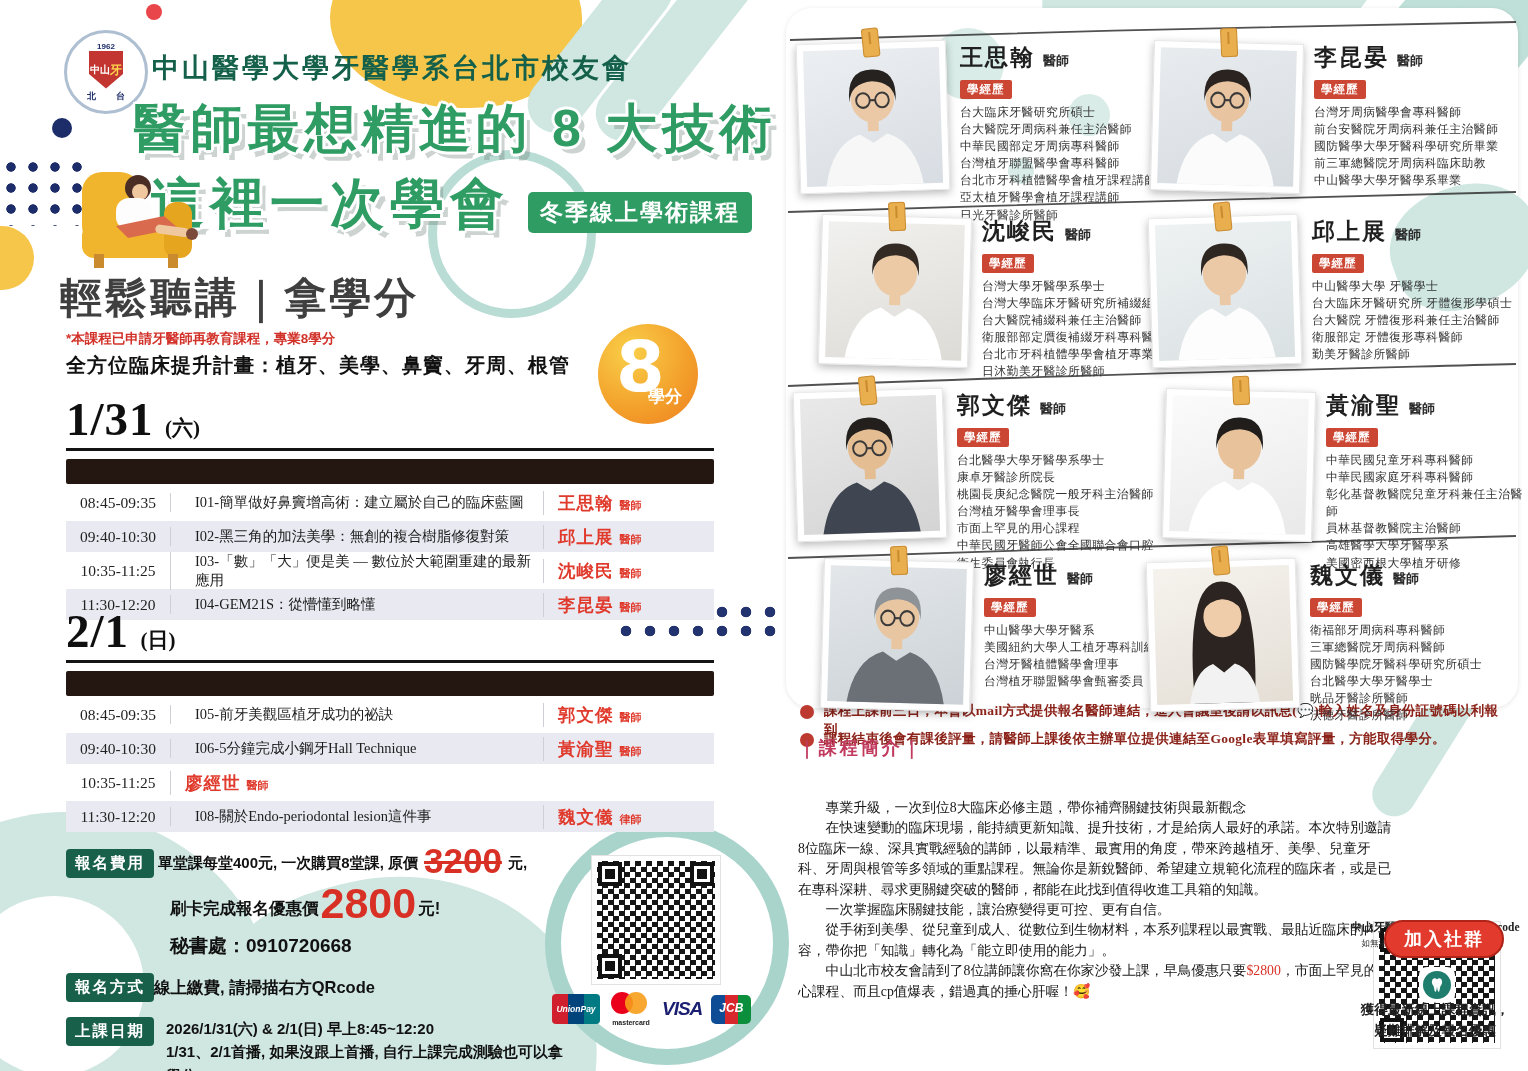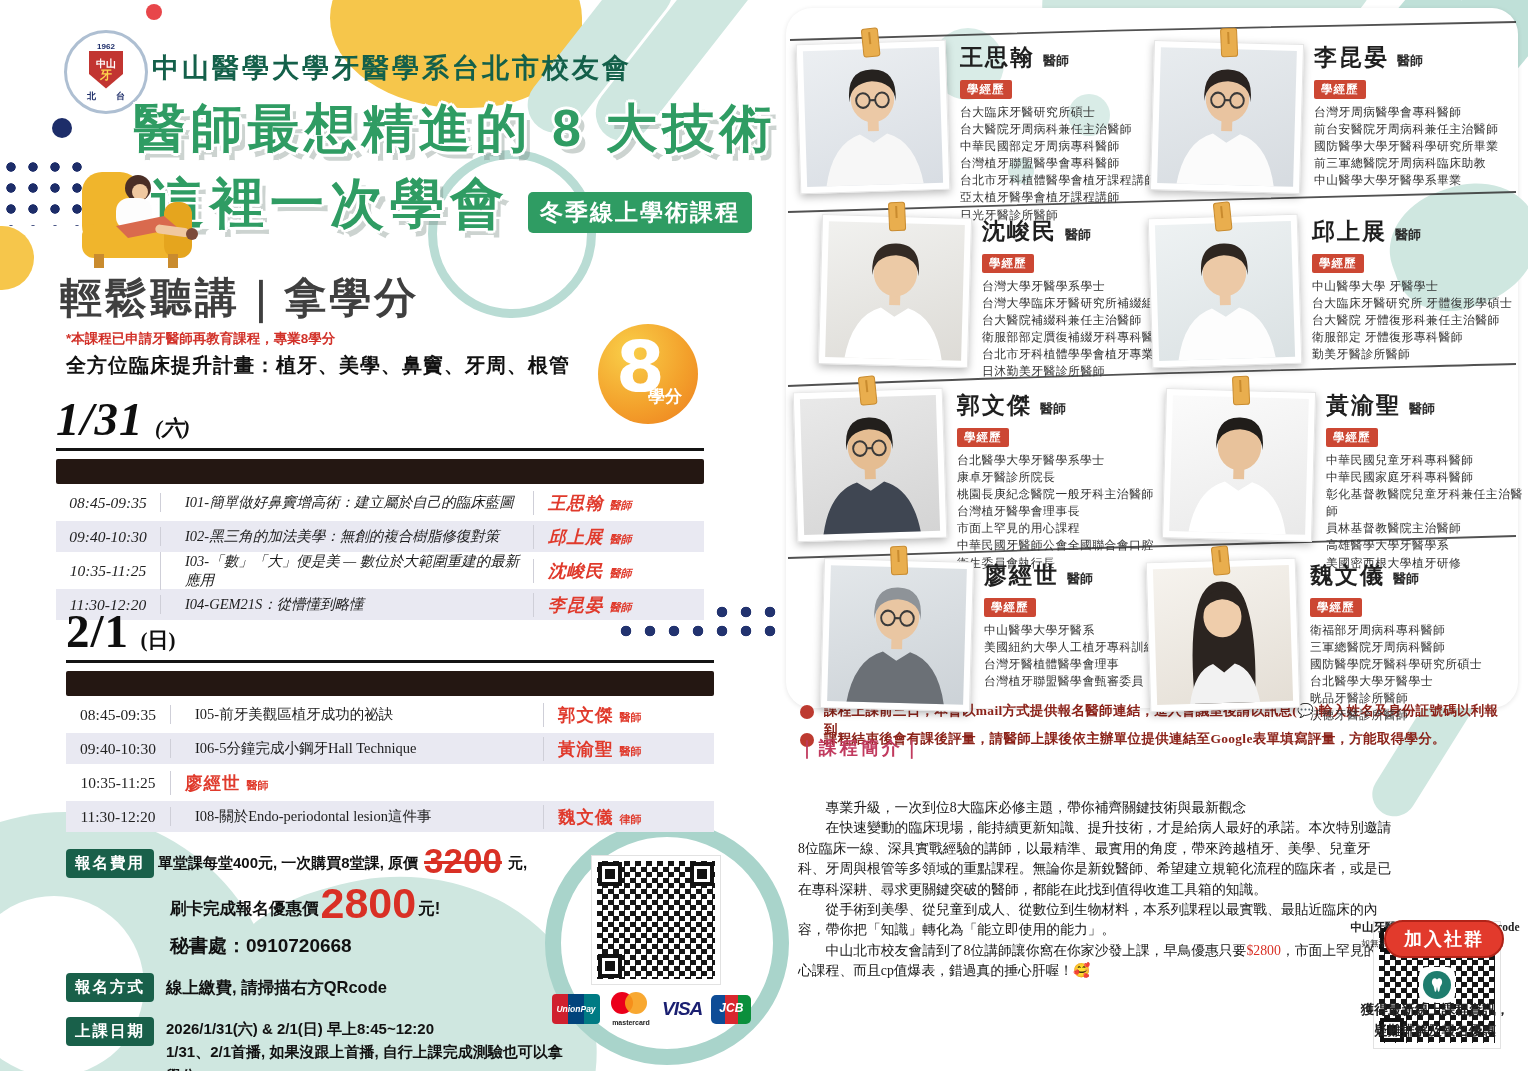--- a/index.html
+++ b/index.html
@@ -34,21 +34,21 @@
   .bubble{background:#d9ece7;border-radius:50%;z-index:2;}
   
   .card{position:absolute;left:786px;top:8px;width:732px;height:700px;background:#fff;border-radius:26px;
         box-shadow:0 1px 5px rgba(0,0,0,.10);z-index:2;}
   .wires{position:absolute;left:0;top:0;z-index:3;}
   
   .logo{left:64px;top:30px;width:78px;height:78px;border-radius:50%;background:#fff;border:3px solid #aebfd2;
         display:flex;flex-direction:column;align-items:center;justify-content:center;z-index:3;}
   .logo-year{font-size:8px;color:#1d2d69;font-weight:700;}
   .logo-shield{width:34px;height:38px;background:#c23531;clip-path:polygon(0 0,100% 0,100% 62%,50% 100%,0 62%);
-        color:#fff;display:flex;flex-direction:column;align-items:center;justify-content:center;font-weight:700;}
+        color:#fff;display:flex;align-items:center;justify-content:center;font-weight:700;}
   .logo-shield .l1{font-size:10px;line-height:1;}
   .logo-shield .l2{font-size:12px;line-height:1;color:#ffd54d;}
   .logo-sides{display:flex;gap:20px;font-size:9px;color:#1d2d69;font-weight:700;margin-top:1px;}
   .org-title{left:152px;top:50px;font-size:27px;font-weight:800;color:#14604a;letter-spacing:3px;}
   .big-title{left:115px;top:96px;width:680px;text-align:center;font-weight:900;color:#2f9c63;
       font-size:52px;letter-spacing:5px;line-height:1.26;
       text-shadow:3px 0 #fff,-3px 0 #fff,0 3px #fff,0 -3px #fff,2px 2px #fff,-2px 2px #fff,2px -2px #fff,-2px -2px #fff,
                   6px 7px 0 rgba(110,130,120,.35);}
   .title-row2{left:150px;top:168px;display:flex;align-items:flex-end;gap:18px;}
   .title-line2{font-weight:900;color:#2f9c63;font-size:54px;letter-spacing:6px;
@@ -81,21 +81,21 @@
   
   .reg{left:66px;top:843px;width:510px;z-index:3;}
   .gbadge{flex:0 0 auto;background:#19604a;color:#fff;font-size:15.5px;font-weight:800;padding:4px 9px;border-radius:4px;
       letter-spacing:2px;white-space:nowrap;}
   .reg-rowA{display:flex;align-items:flex-end;gap:4px;}
   .fee-t{font-size:15px;font-weight:800;color:#111;padding-bottom:5px;}
   .fee-old{font-size:35px;font-weight:800;color:#d93025;text-decoration:line-through;line-height:1;margin:0 2px;}
   .fee-new{font-size:43px;font-weight:800;color:#d93025;line-height:1;margin:0 2px;}
   .reg-rowB{display:flex;align-items:flex-end;margin:4px 0 0 104px;text-align:center;}
   .reg-rowC{margin:8px 0 0 104px;font-size:19px;font-weight:800;color:#111;}
-  .reg-rowD{display:flex;align-items:center;gap:12px;margin-top:14px;}
+  .reg-rowD{display:flex;align-items:center;margin-top:14px;}
   .method-t{font-size:16.5px;font-weight:800;color:#111;}
   .reg-rowE{display:flex;align-items:flex-start;gap:12px;margin-top:15px;}
   .date-t{font-size:15px;font-weight:800;color:#111;line-height:1.55;}
   
   .qr{position:relative;background:repeating-conic-gradient(#161616 0% 25%,#fff 0% 50%);background-size:11px 11px;
       border:5px solid #fff;box-shadow:0 0 0 1px #e2e2e2;}
   .qr-big{left:592px;top:856px;width:118px;height:118px;z-index:3;}
   .qr-small{left:1374px;top:794px;width:116px;height:116px;z-index:3;}
   .finder{position:absolute;width:24px;height:24px;background:#fff;border:4px solid #111;box-sizing:border-box;}
   .finder::after{content:"";position:absolute;inset:3px;background:#111;}
@@ -232,21 +232,21 @@
   </svg>
 
   <div class="ct headline">輕鬆聽講｜拿學分</div>
   <div class="ct note-red">*本課程已申請牙醫師再教育課程，專業8學分</div>
   <div class="ct plan-line">全方位臨床提升計畫：植牙、美學、鼻竇、牙周、根管</div>
   <div class="abs credit-badge">
     <span class="credit-num">8</span>
     <span class="credit-unit">學分</span>
   </div>
 
-  <div class="day" style="left:56px;top:392px;font-style:italic;">
+  <div class="day" style="left:66px;top:392px;">
     <div class="date-row">
       <span class="date-big">1/31</span>
       <span class="date-wd">(六)</span>
     </div>
     <div class="day-bar"></div>
     <div class="srow">
       <div class="c-time">08:45-09:35</div>
       <div class="c-title">I01-簡單做好鼻竇增高術：建立屬於自己的臨床藍圖</div>
       <div class="c-spk"><span class="spk-name">王思翰</span><span class="spk-role">醫師</span></div>
     </div>
@@ -576,20 +576,21 @@
   </div>
   <div class="notice" style="top:730px;">
     <span class="bullet"></span>
     <span class="notice-t">課程結束後會有課後評量，請醫師上課後依主辦單位提供連結至Google表單填寫評量，方能取得學分。</span>
   </div>
 
   <div class="ct intro-head">｜課程簡介｜</div>
   <div class="ct intro-body">
     <p>專業升級，一次到位8大臨床必修主題，帶你補齊關鍵技術與最新觀念</p>
     <p>在快速變動的臨床現場，能持續更新知識、提升技術，才是給病人最好的承諾。本次特別邀請8位臨床一線、深具實戰經驗的講師，以最精準、最實用的角度，帶來跨越植牙、美學、兒童牙科、牙周與根管等多領域的重點課程。無論你是新銳醫師、希望建立規範化流程的臨床者，或是已在專科深耕、尋求更關鍵突破的醫師，都能在此找到值得收進工具箱的知識。</p>
+    <p>一次掌握臨床關鍵技能，讓治療變得更可控、更有自信。</p>
     <p>從手術到美學、從兒童到成人、從數位到生物材料，本系列課程以最實戰、最貼近臨床的內容，帶你把「知識」轉化為「能立即使用的能力」。</p>
     <p><span>中山北市校友會請到了8位講師讓你窩在你家沙發上課，早鳥優惠只要</span><span class="red">$2800</span><span>，市面上罕見的用心課程、而且cp值爆表，錯過真的捶心肝喔！🥰</span></p>
   </div>
 
   <div class="abs qr qr-small">
     <div class="finder f-tl"></div>
     <div class="finder f-tr"></div>
     <div class="finder f-bl"></div>
     <div class="qr-logo">
       <span class="tooth">

